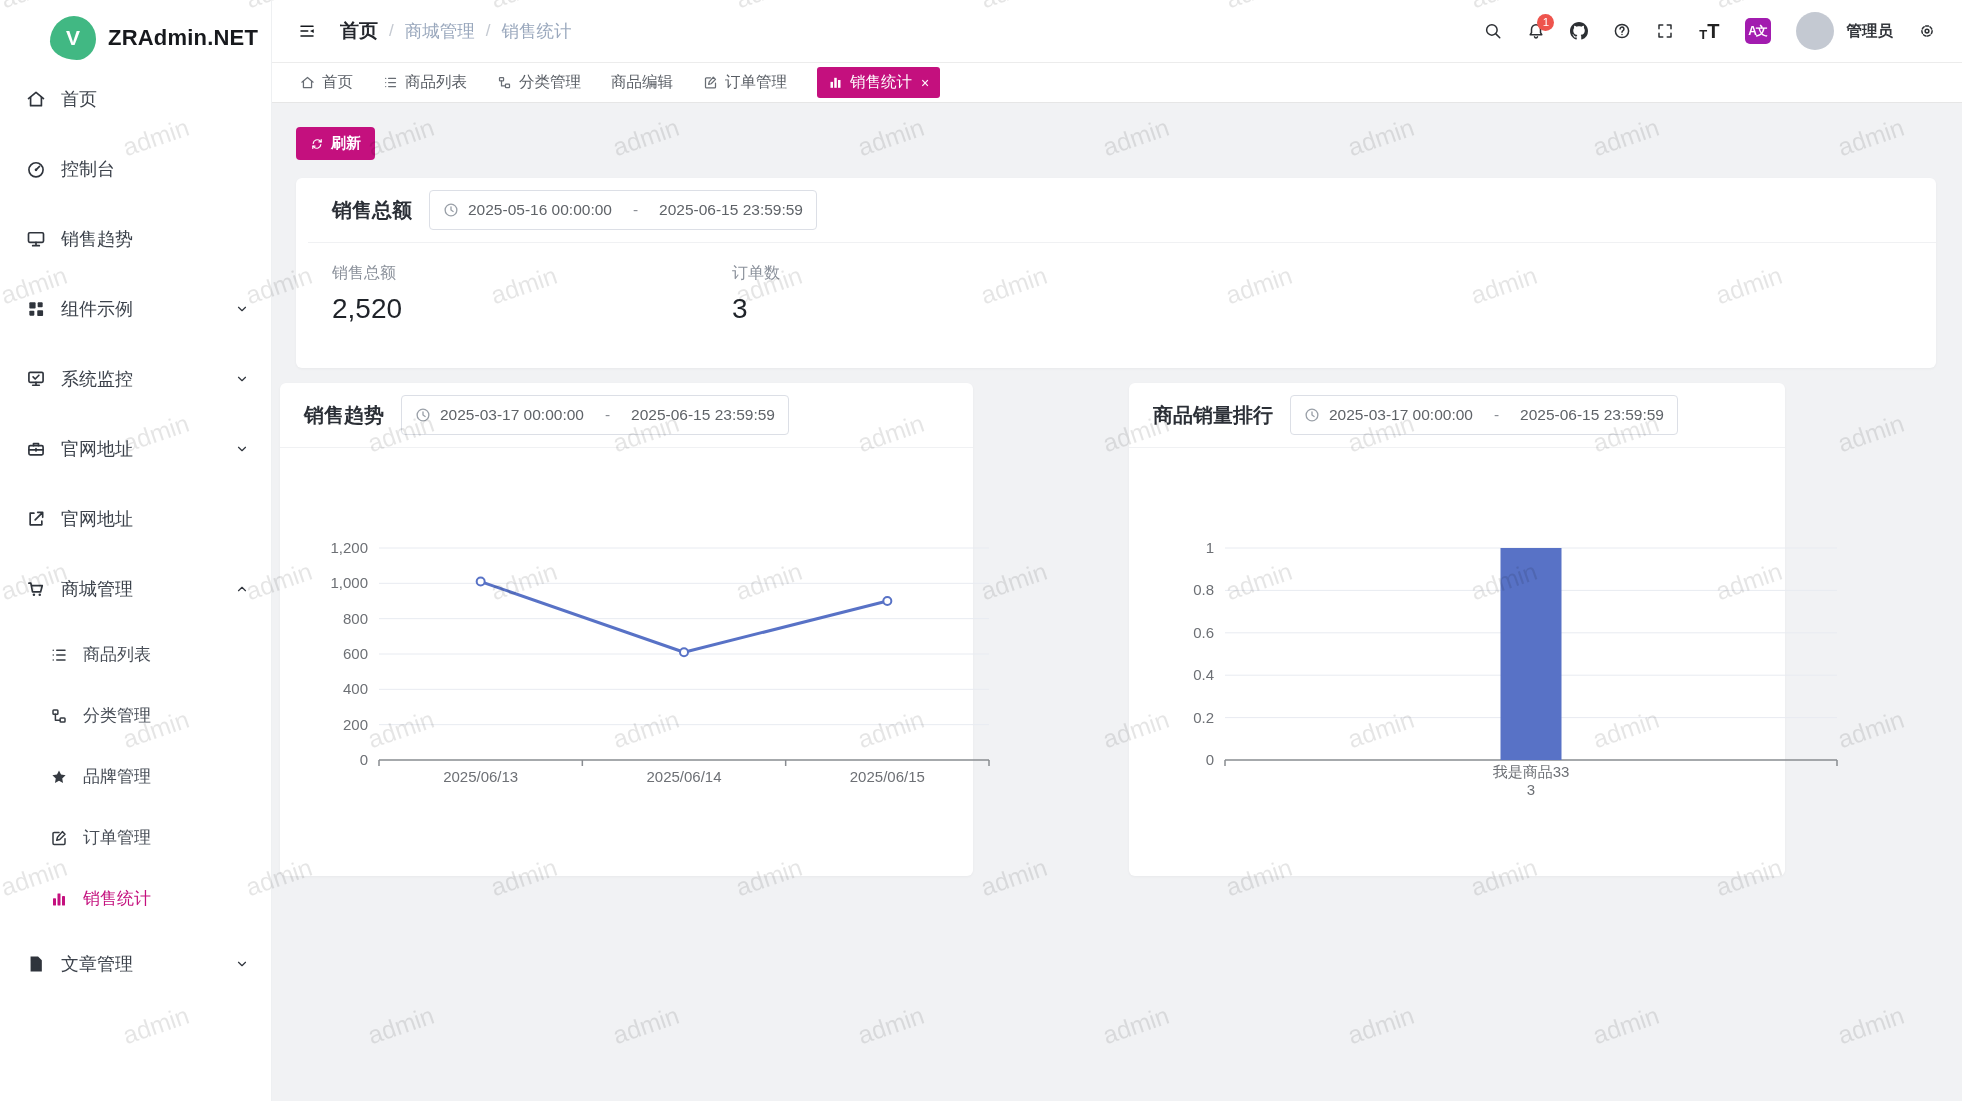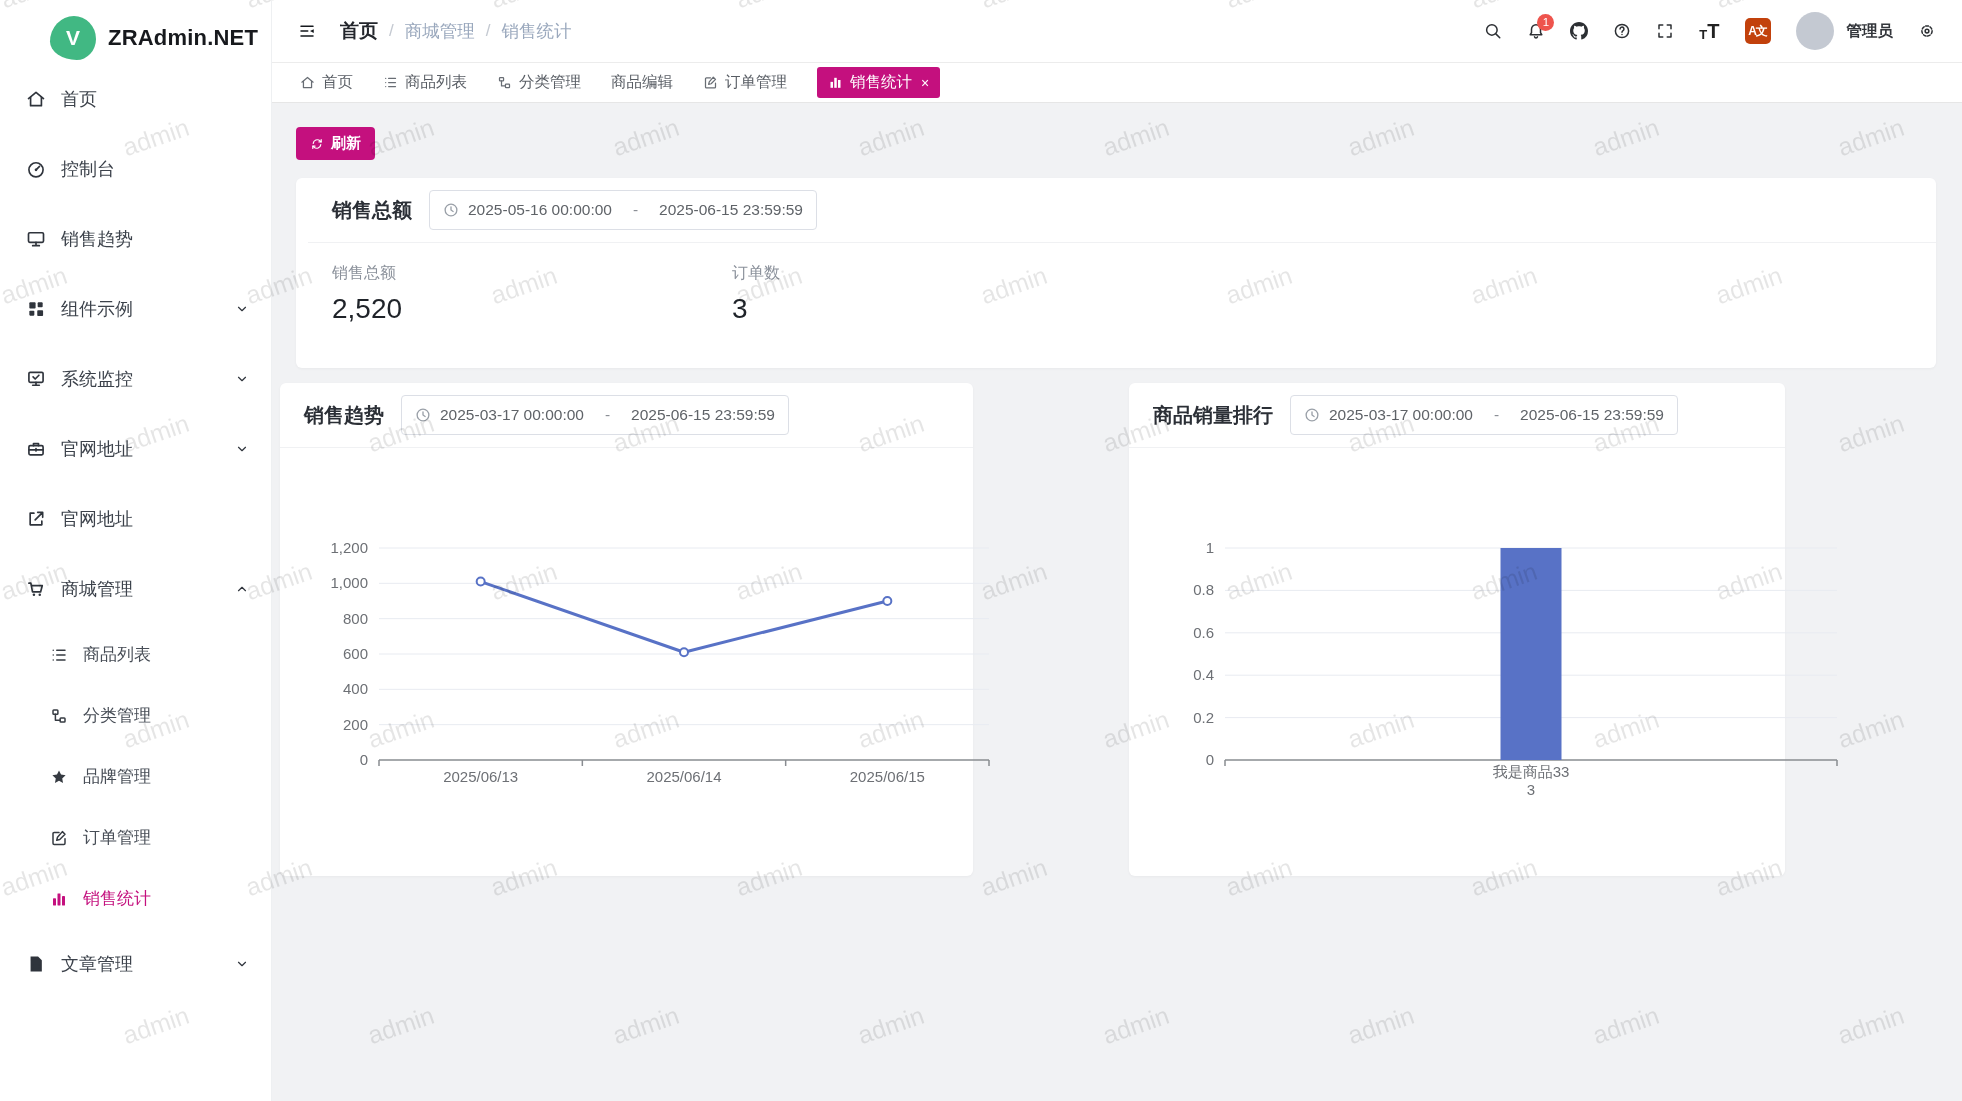--- a/index.html
+++ b/index.html
@@ -37,21 +37,21 @@
   .crumb-sep { font-size:17px; color:#c4c9d1; }
   .crumb { font-size:17.5px; color:#9aa8bd; }
   .h-right { margin-left:auto; display:flex; align-items:center; gap:25px; color:#2c2f33; }
   .h-ic { width:20px; height:20px; cursor:pointer; color:#2c2f33; }
   .bell-wrap { position:relative; cursor:pointer; }
   .badge { position:absolute; top:-8px; right:-9px; min-width:17px; height:17px; border-radius:9px; background:#ee544d;
     color:#fff; font-size:11.5px; line-height:17px; text-align:center; padding:0 4px; }
   .gh { width:24px; height:24px; }
   .tt { font-weight:700; color:#222; cursor:pointer; display:flex; align-items:flex-end; line-height:1; }
   .tt .t-sm { font-size:13px; } .tt .t-lg { font-size:20px; }
-  .translate { width:26px; height:26px; background:#c2410c; border-radius:5px; color:#fff; font-size:12px; font-weight:700;
+  .translate { width:26px; height:26px; background:#a21caf; border-radius:5px; color:#fff; font-size:12px; font-weight:700;
     display:flex; align-items:center; justify-content:center; cursor:pointer; letter-spacing:-1px; }
   .avatar { width:38px; height:38px; border-radius:50%; background:#c4c9d2; cursor:pointer; }
   .uname { font-size:15.5px; font-weight:700; color:#33363b; margin-left:-12px; cursor:pointer;text-align:right; }
 
   
   #tabbar { position:absolute; left:272px; top:63px; width:1690px; height:40px; background:#fff; border-bottom:1px solid #e6e6e6;
     display:flex; align-items:center; gap:30px; padding:0 28px; z-index:2; }
   .tab { display:flex; align-items:center; gap:7px; font-size:15.5px; color:#585d64; cursor:pointer; }
   .tab .icon { width:15px; height:15px; color:#686d74; }
   .tab-active { background:#c4107e; color:#fff; padding:5px 11px; border-radius:3px; }

